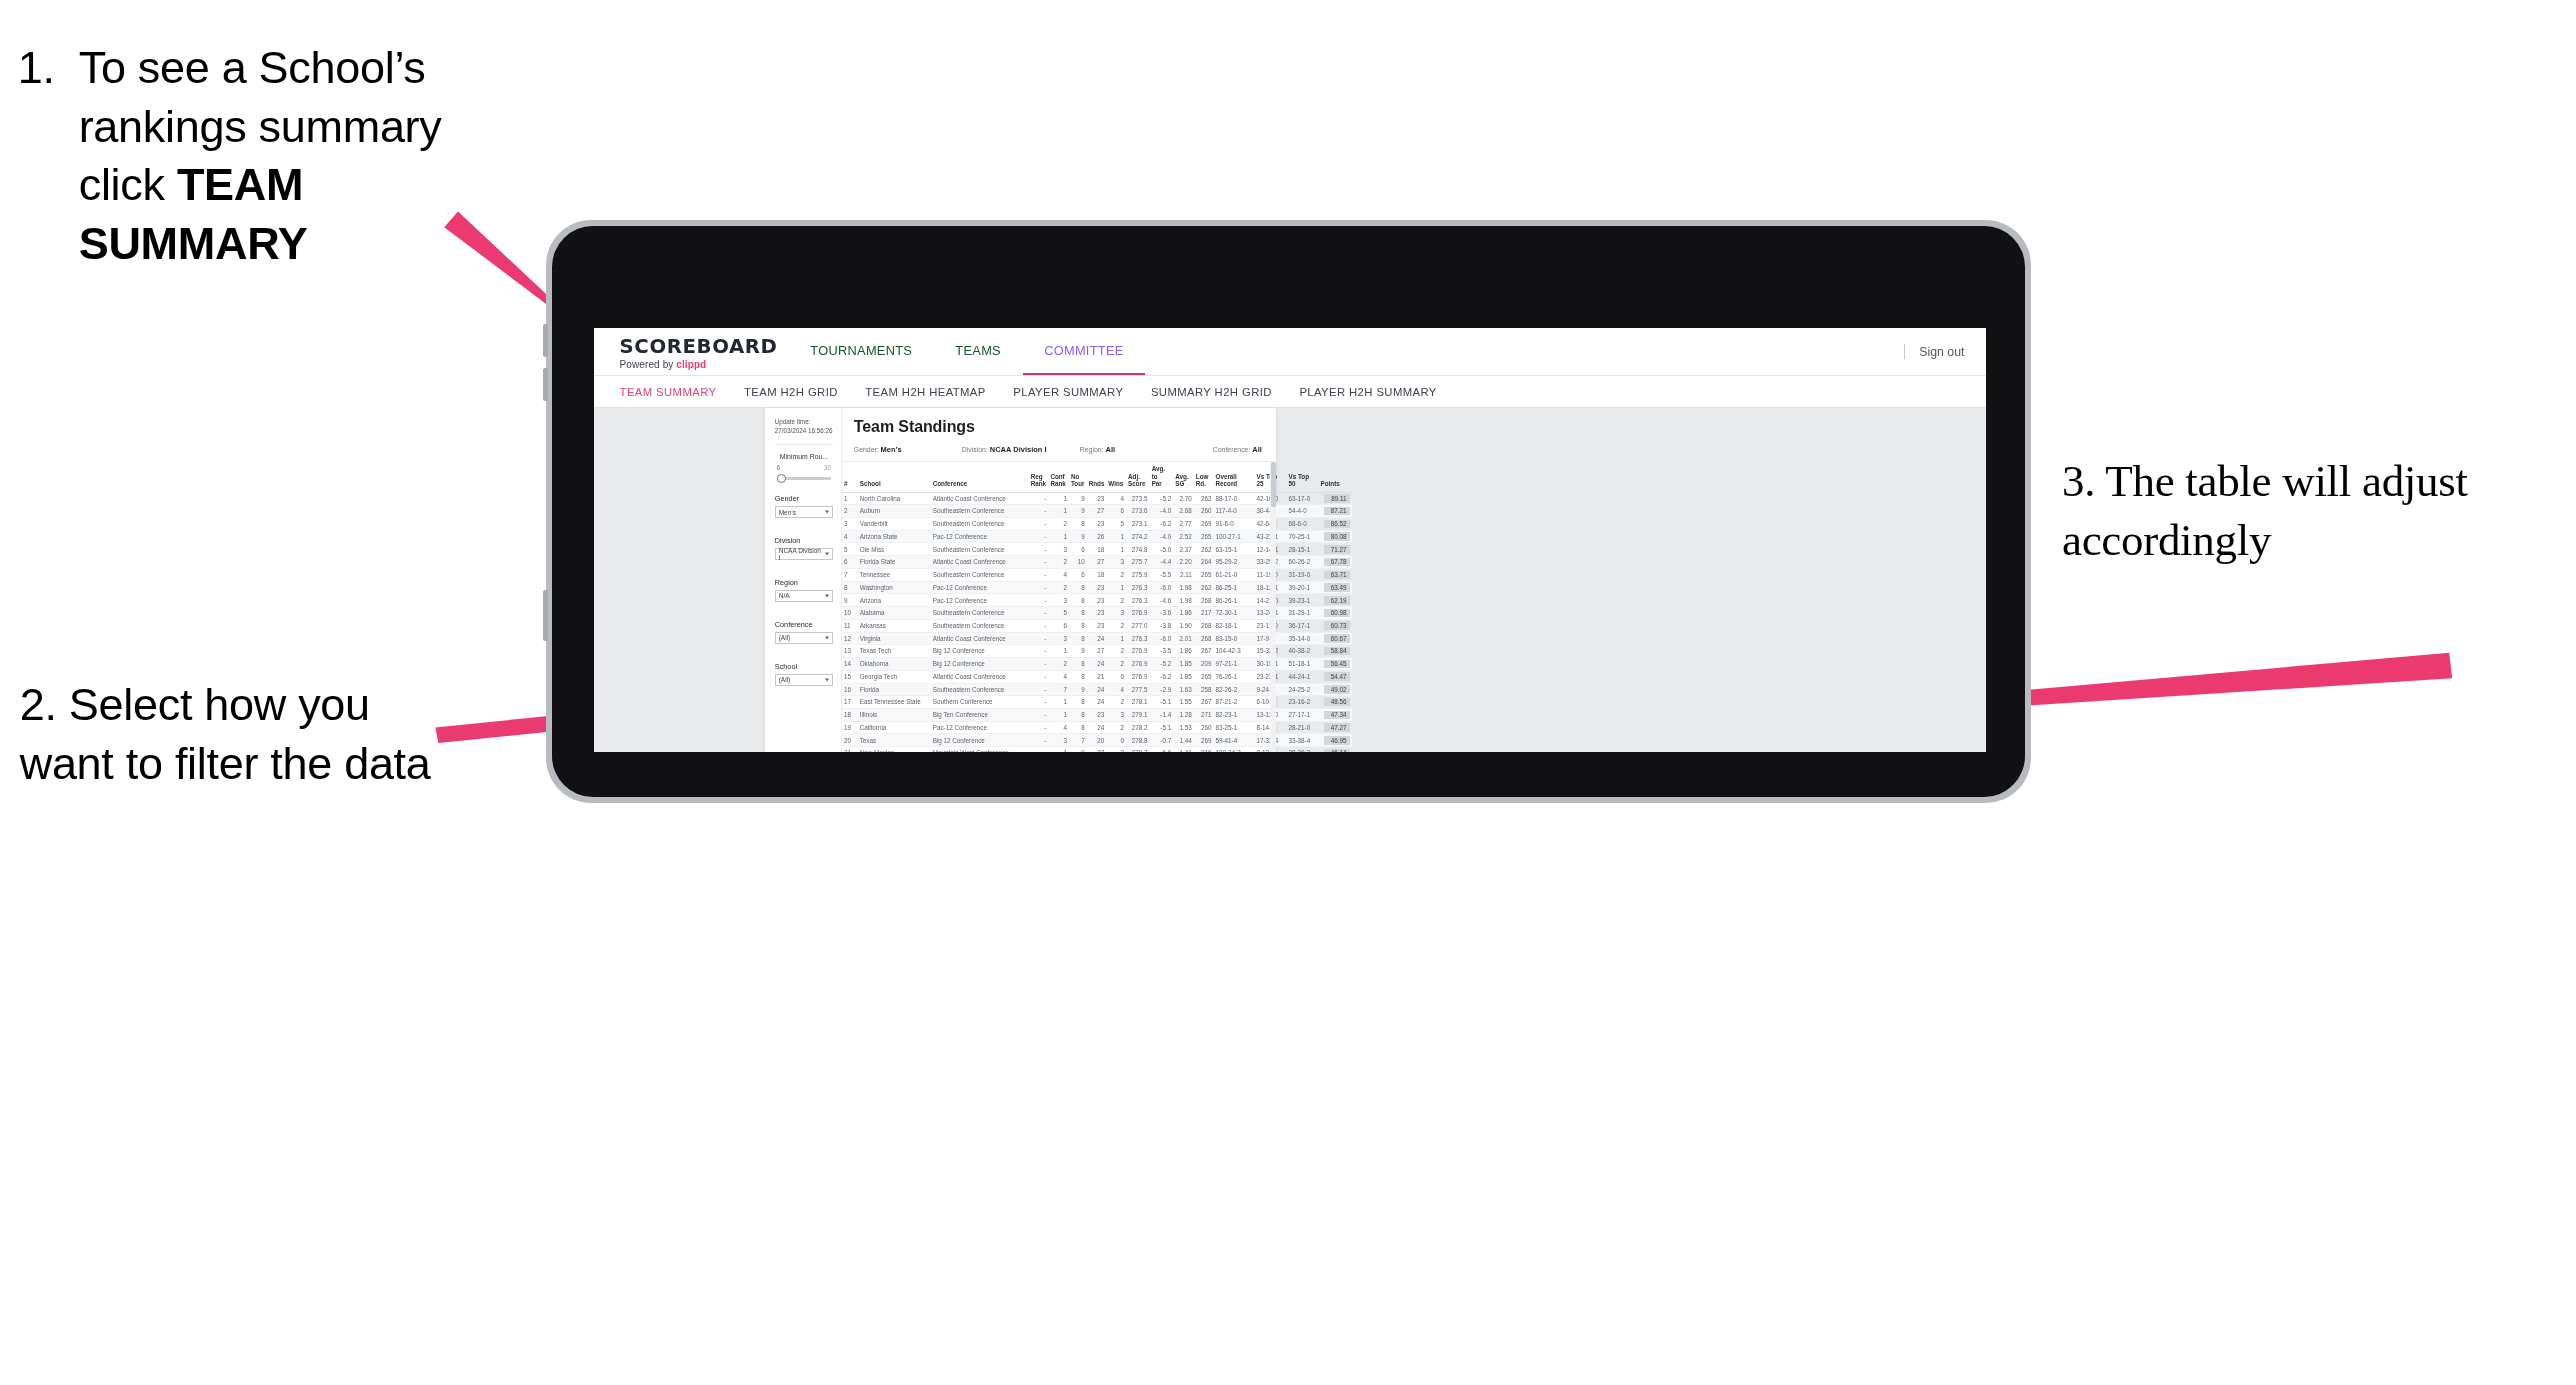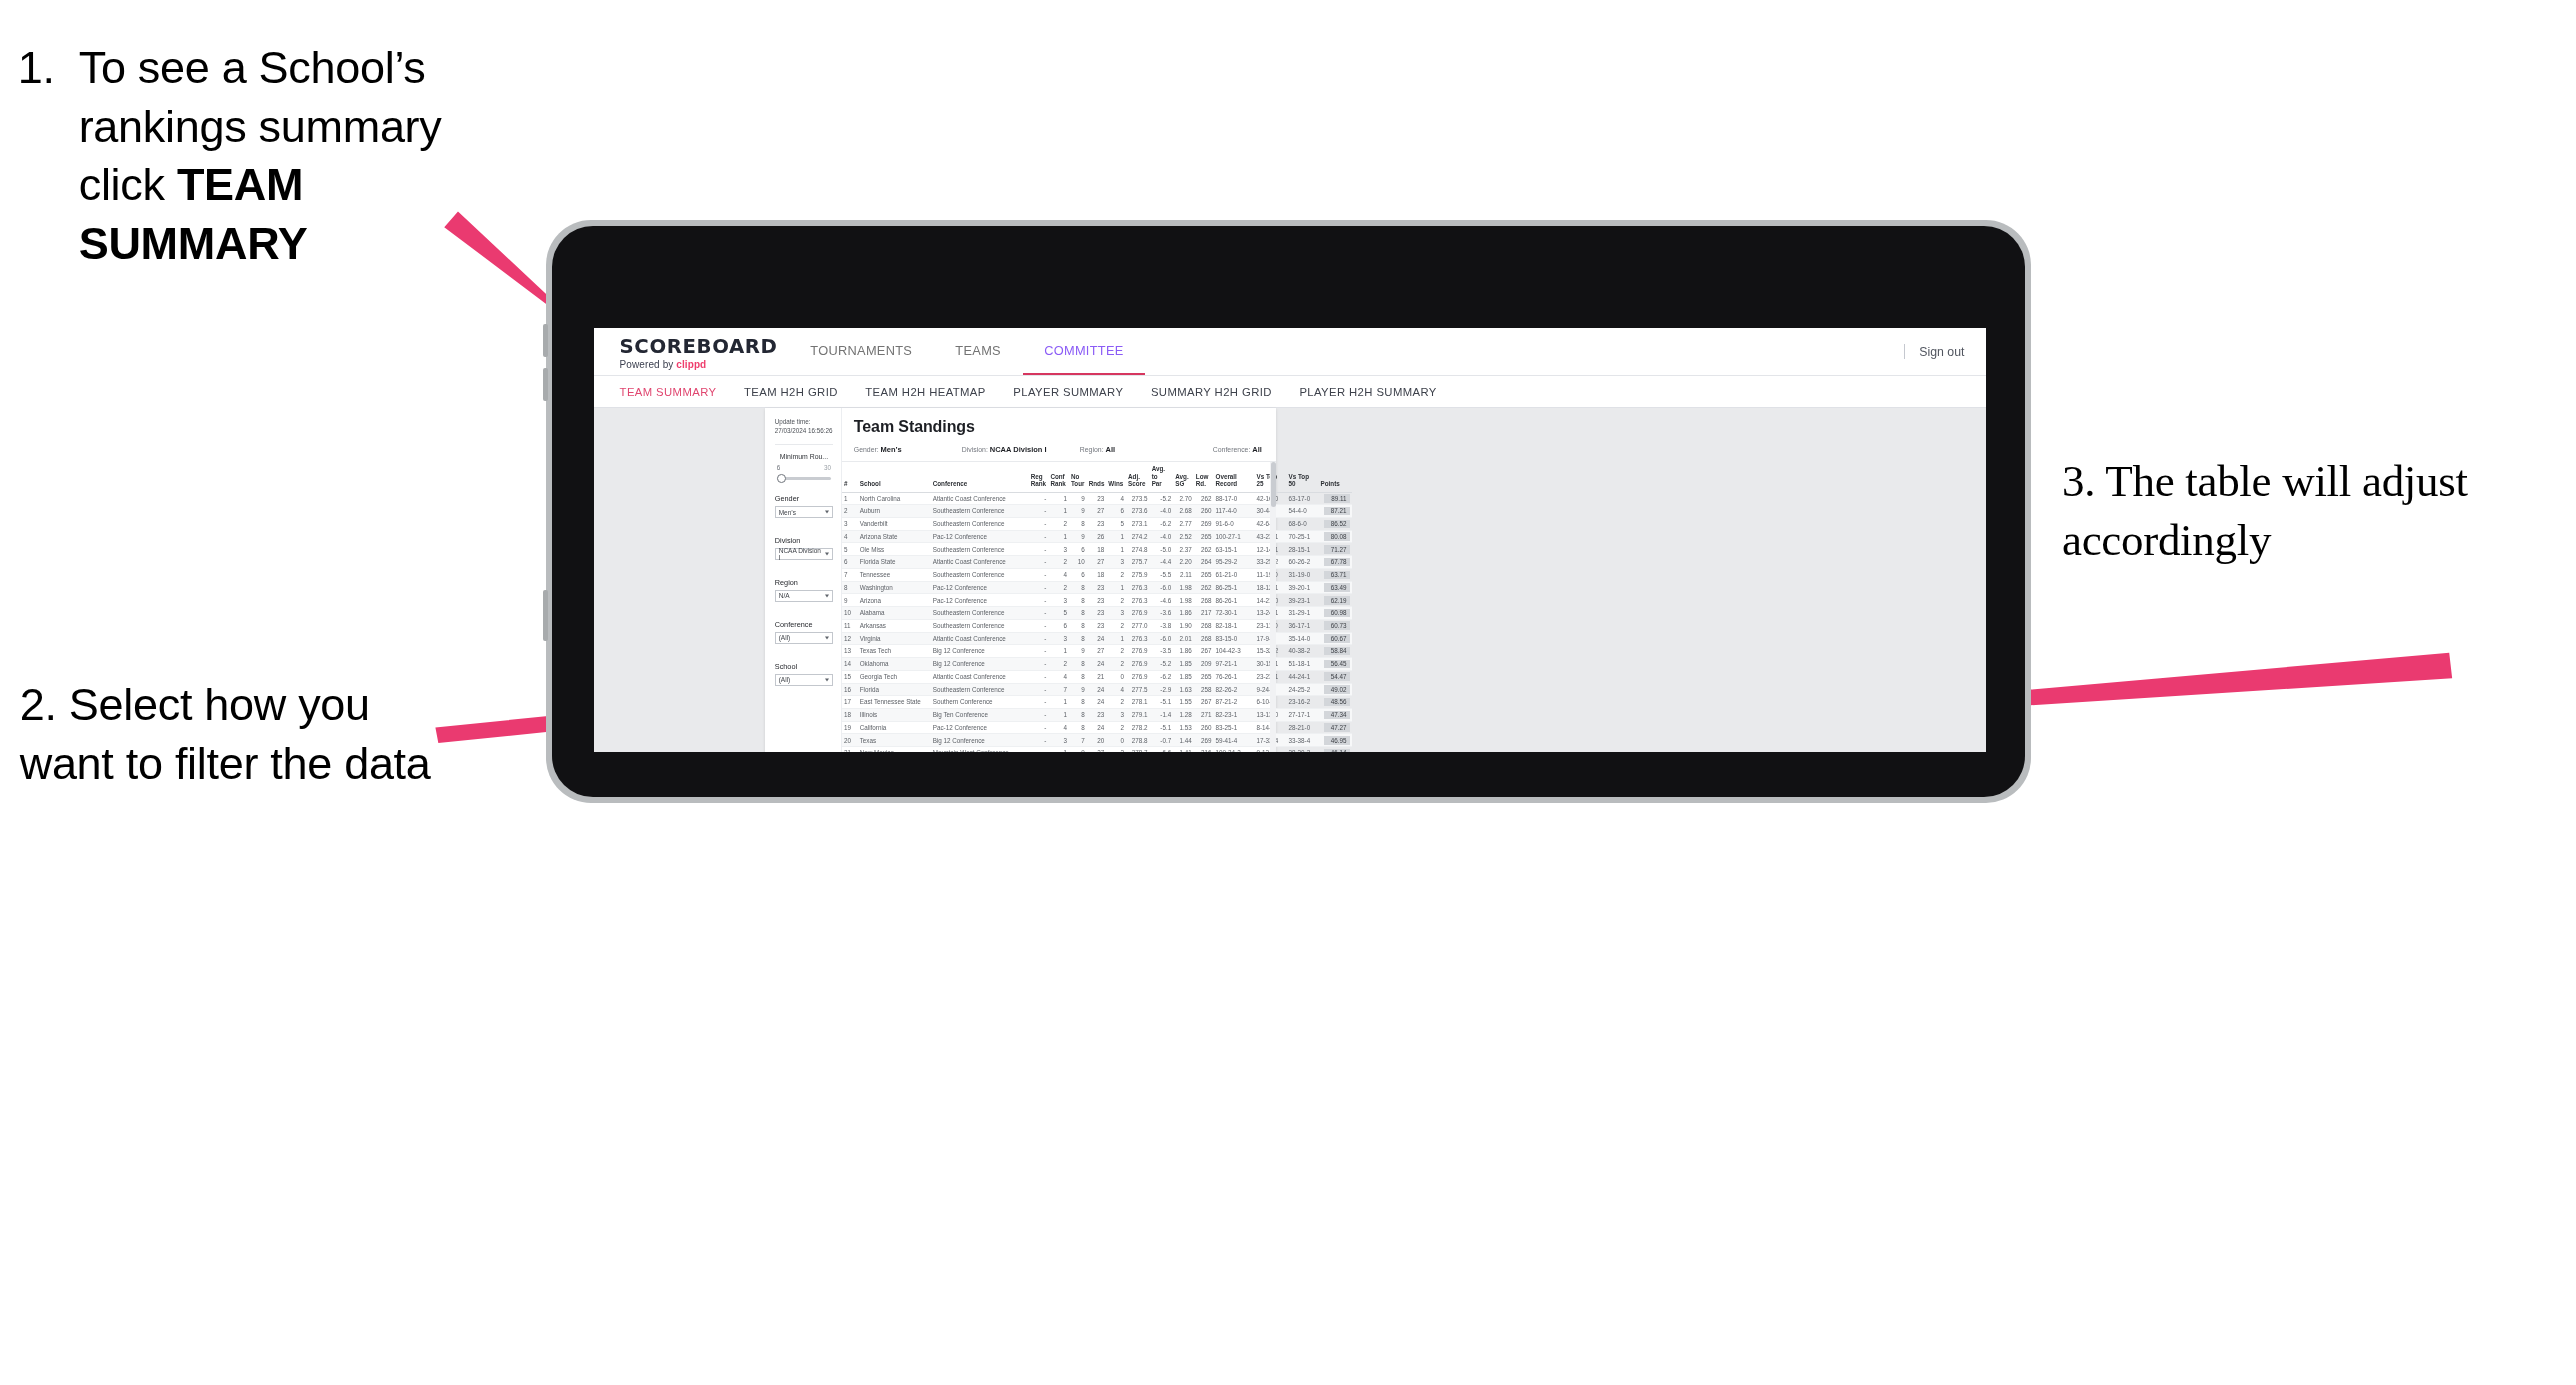--- a/index.html
+++ b/index.html
@@ -37,21 +37,21 @@
   .brand { padding:3.9px 0 0 25.6px; width:177px; display:flex; flex-direction:column; justify-content:center; }
   .brand-title {
     font-family:"DejaVu Sans", sans-serif; font-weight:700; font-size:19.7px;
     letter-spacing:0.6px; color:#232733; line-height:1;
   }
   .brand-sub { font-size:10px; color:#3c4050; margin-top:2px; letter-spacing:0.1px; }
   .brand-sub .pink { color:#ef3e6d; font-weight:700; }
 
   .topnav { display:flex; align-items:stretch; margin-left:17.7px; }
   .topnav-item {
-    display:flex; align-items:center; padding:0 21.6px; font-size:12.8px; color:#737373;
+    display:flex; align-items:center; padding:0 21.6px; font-size:12.8px; color:#14532d;
     letter-spacing:0.3px; border-bottom:2.9px solid transparent; cursor:pointer;
   }
   .topnav-item.active { border-bottom-color:#d6365f; color:#8b5cf6; }
 
   .topbar-right { margin-left:auto; display:flex; align-items:center; gap:13.8px; padding-right:21.6px;
                   font-size:12.3px; color:#51555f; }
   .vdiv { width:1px; height:14.7px; background:#c5c8cf; }
 
   .subnav { height:33px; background:#fff; border-top:1px solid #e3e5e9; border-bottom:1px solid #dfe1e6;
             display:flex; align-items:center; padding-left:25.6px; gap:0; }

